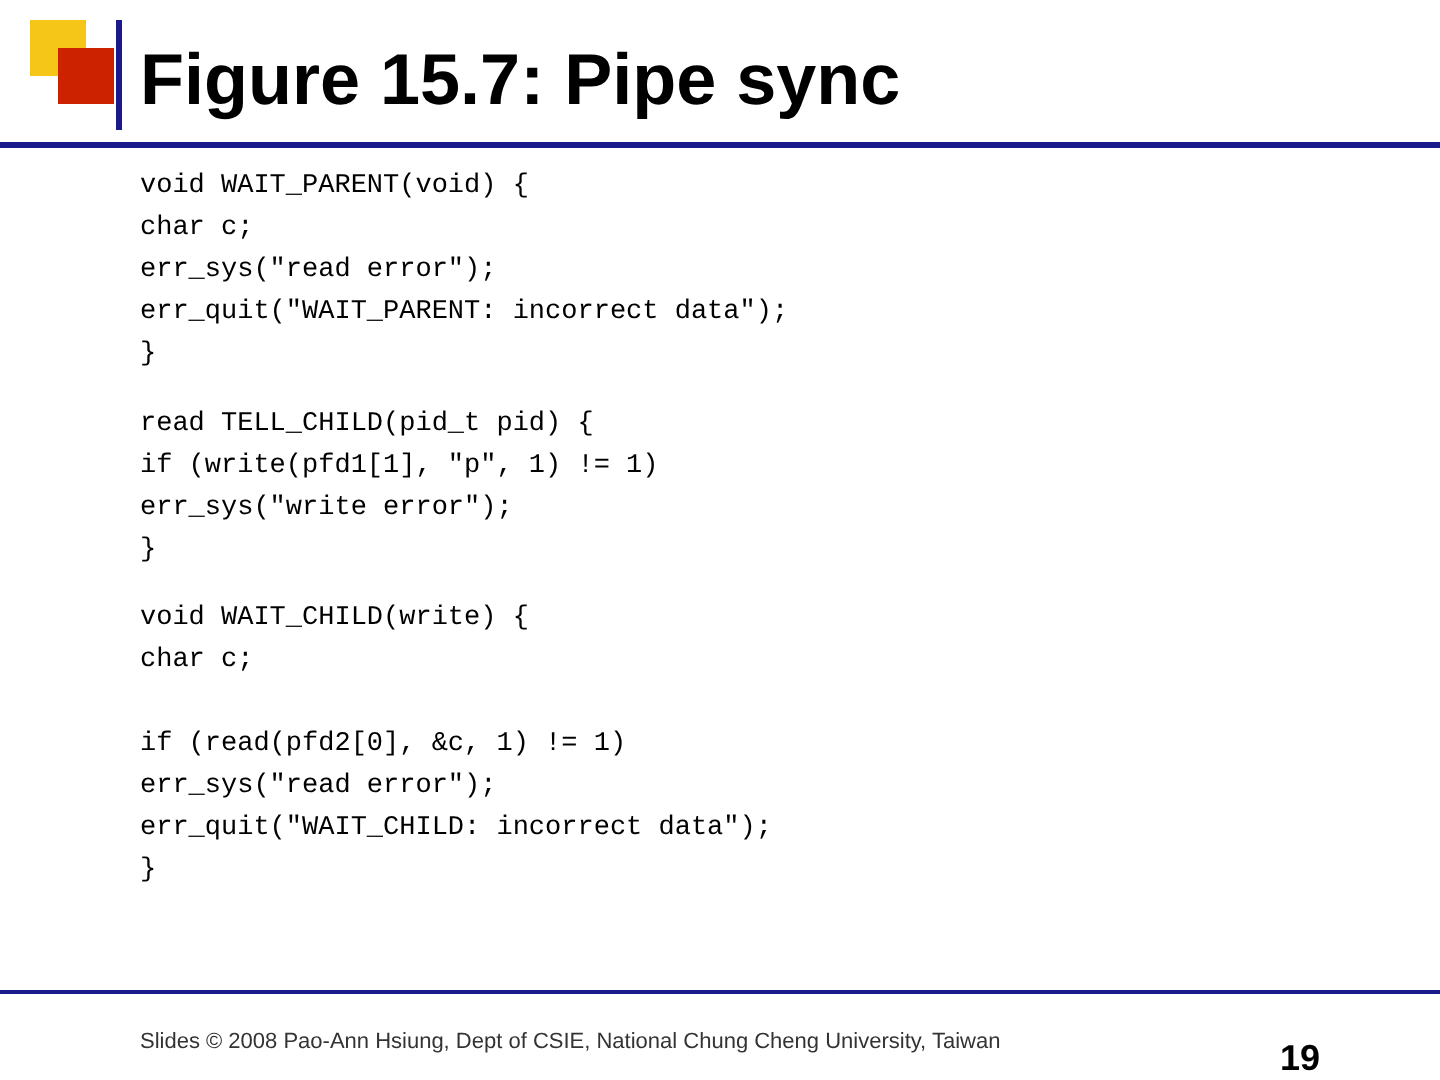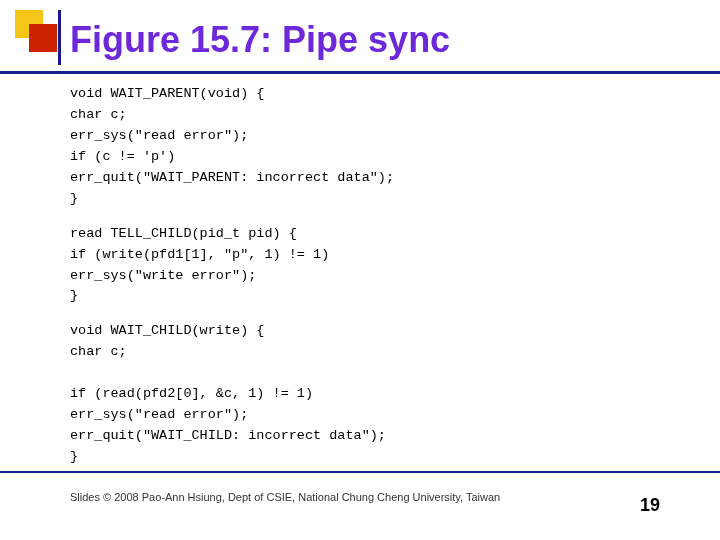--- a/index.html
+++ b/index.html
@@ -52,41 +52,41 @@
       left: 58px;
       top: 10px;
       width: 3px;
       height: 55px;
       background: #1a1a8c;
     }
 
     .header-title {
       font-size: 36px;
       font-weight: bold;
-      color: #6d28d9;
+      color: #000000;
       line-height: 1.2;
     }
 
     
     .code-area {
       padding: 0 60px 0 70px;
       font-family: Liberation Mono, monospace;
       font-size: 13.5px;
       line-height: 1.55;
       color: #000000;
     }
 
     .code-block {
       margin-bottom: 14px;
     }
 
     
     .footer {
       position: absolute;
-      bottom: 24px;
+      bottom: 0;
       left: 0;
       right: 0;
       display: flex;
       justify-content: space-between;
       align-items: center;
       padding: 0 60px 0 70px;
       border-top: 2px solid #1a1a8c;
       padding-top: 5px;
     }
 
@@ -113,21 +113,20 @@
   <div class="header-line"></div>
   <div class="header-title">Figure 15.7: Pipe sync</div>
 </div>
 
 <div class="code-area">
 
   <div class="code-block">
     <div>void WAIT_PARENT(void) {</div>
     <div>    char c;</div>
     <div>        err_sys("read error");</div>
-    <div>    if (c != 'p')</div>
     <div>        err_quit("WAIT_PARENT: incorrect data");</div>
     <div>}</div>
   </div>
 
   <div class="code-block">
     <div>read TELL_CHILD(pid_t pid) {</div>
     <div>    if (write(pfd1[1], "p", 1) != 1)</div>
     <div>        err_sys("write error");</div>
     <div>}</div>
   </div>

